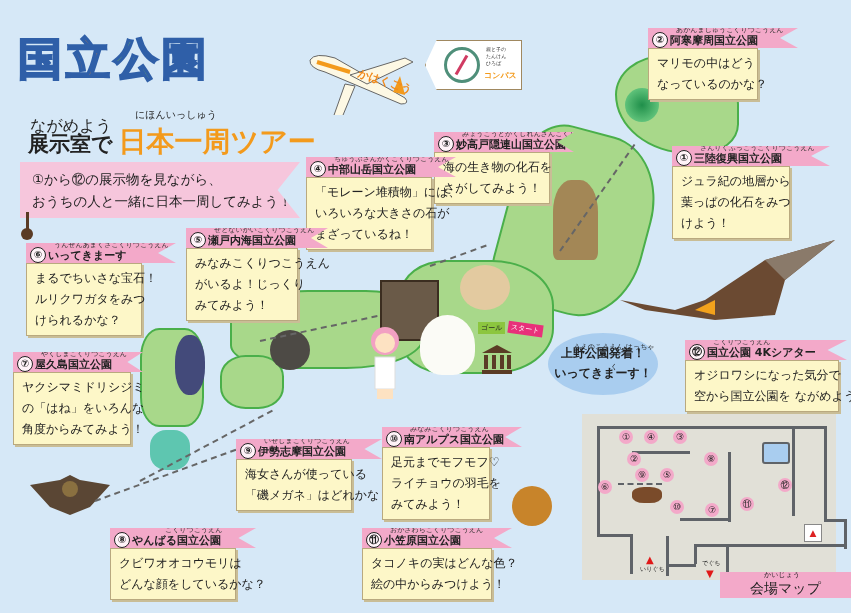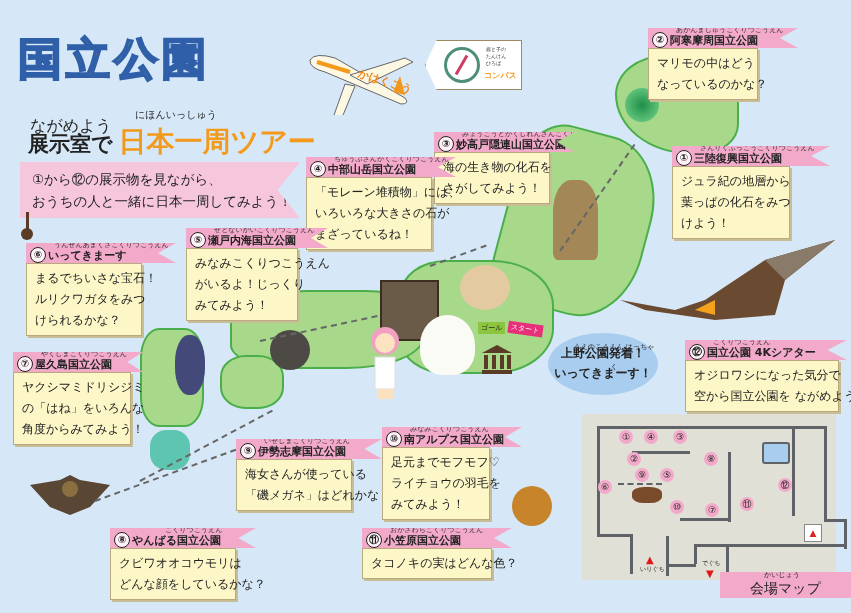--- a/index.html
+++ b/index.html
@@ -219,20 +219,21 @@
       <div>足元までモフモフ♡</div>
       <div>ライチョウの羽毛を</div>
       <div>みてみよう！</div>
     </div>
 </div>
 
 <div class="card" style="left:362px;top:528px;">
   <div class="flag" style="width:128px;"><span class="num">⑪</span><span class="ruby">おがさわらこくりつこうえん</span><span>小笠原国立公園</span></div>
   <div class="body" style="width:112px;">
       <div>タコノキの実はどんな色？</div>
+      <div>絵の中からみつけよう！</div>
     </div>
 </div>
 
 <div class="card" style="left:685px;top:340px;">
   <div class="flag" style="width:140px;"><span class="num">⑫</span><span class="ruby">こくりつこうえん</span><span>国立公園 4Kシアター</span></div>
   <div class="body" style="width:136px;">
       <div>オジロワシになった気分で</div>
       <div>空から国立公園を ながめよう！</div>
     </div>
 </div>

